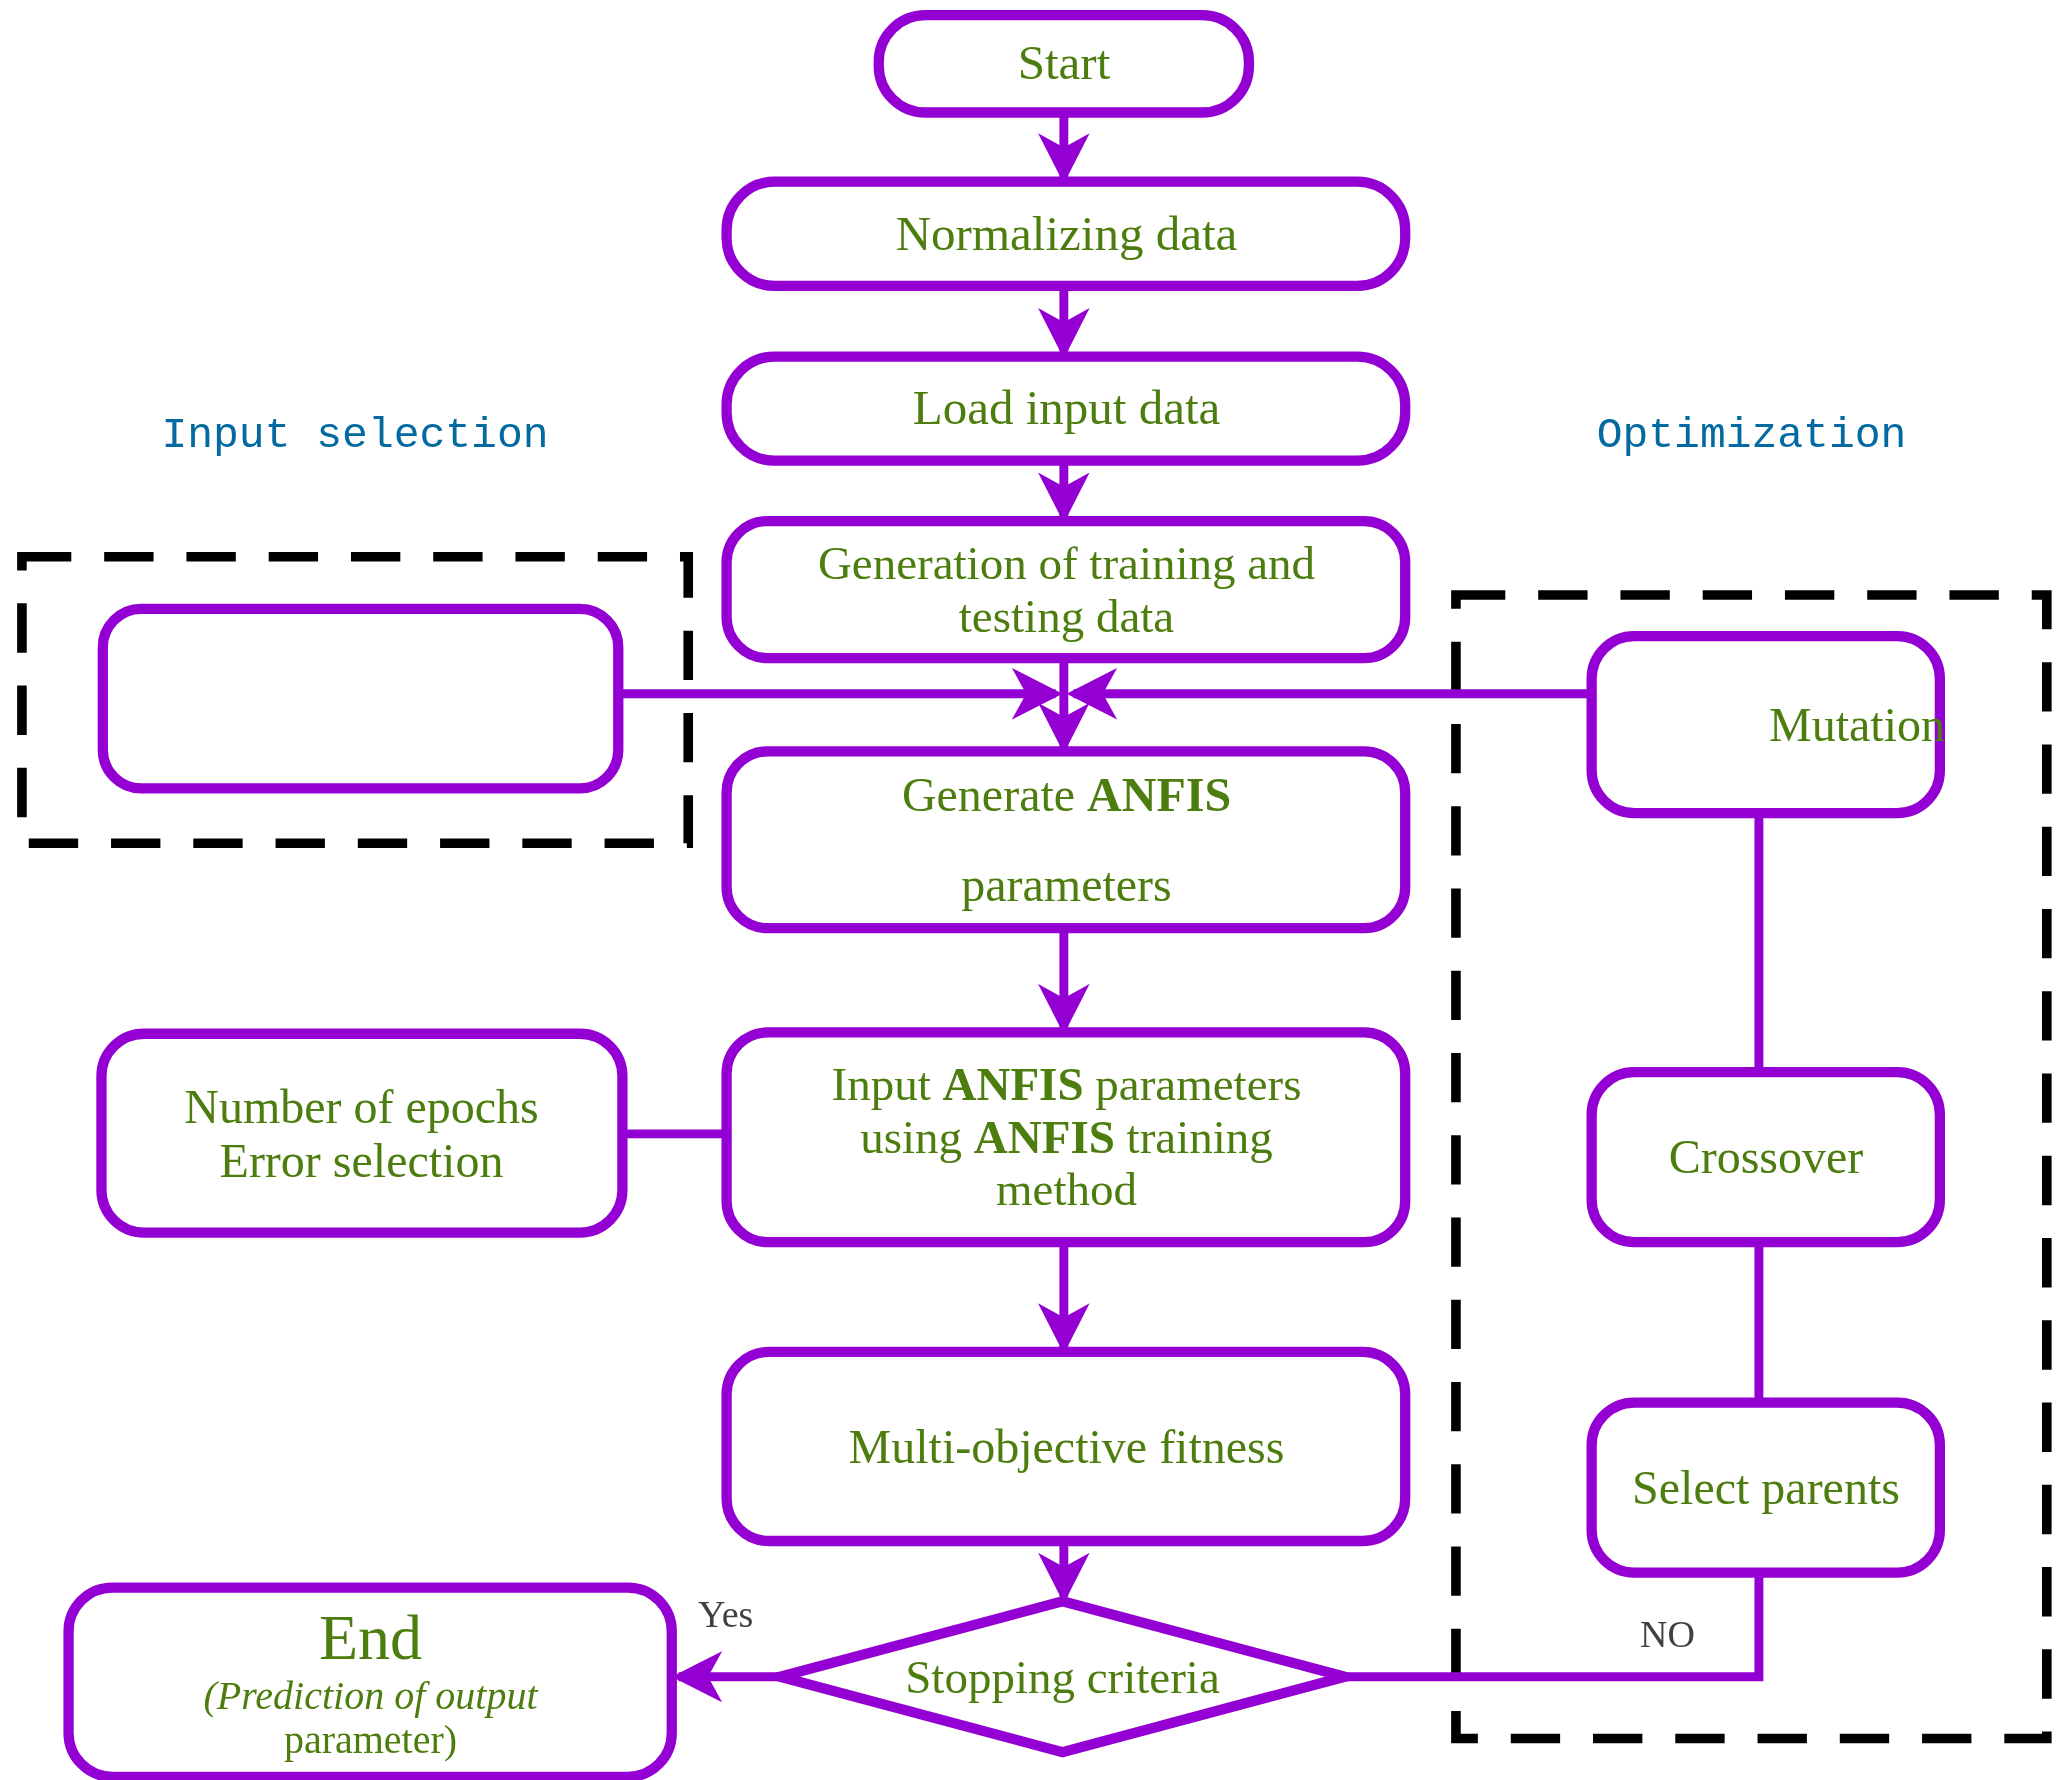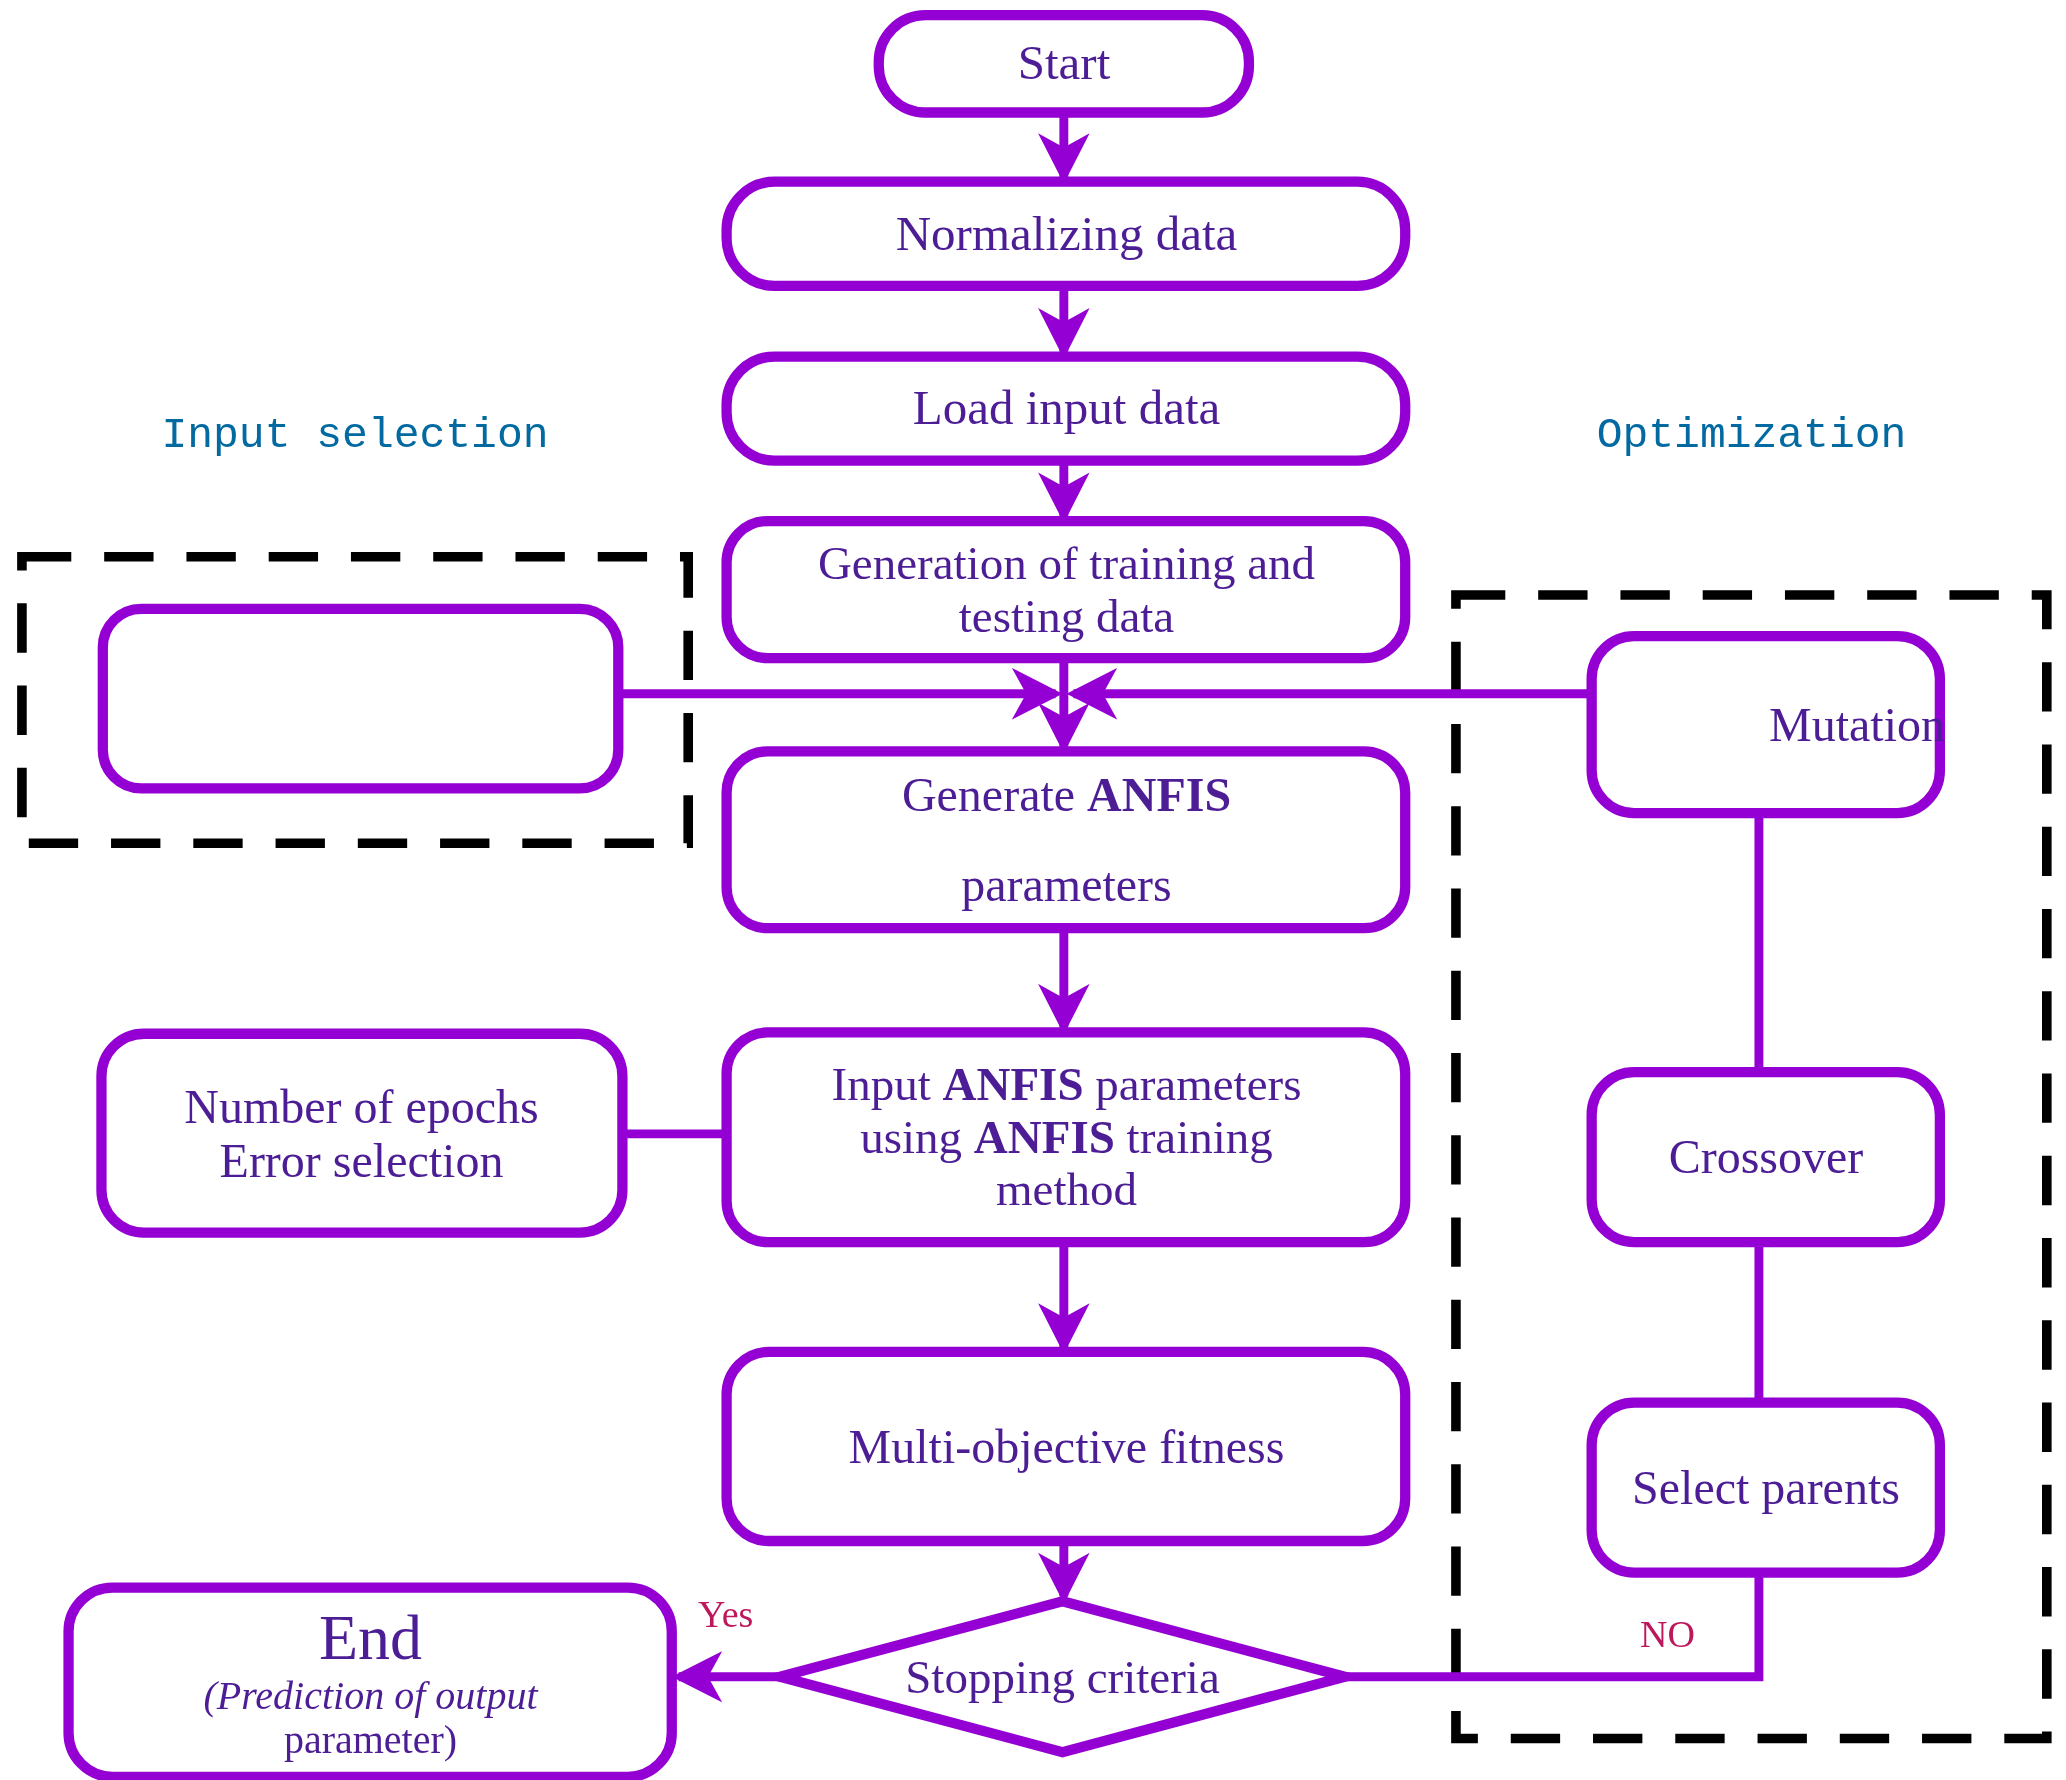--- a/index.html
+++ b/index.html
@@ -21,37 +21,37 @@
     left: 0; top: 0;
     width: 2066px;
     height: 1781px;
   }
   .node-label {
     position: absolute;
     display: flex;
     flex-direction: column;
     align-items: center;
     justify-content: center;
-    color: #4c1d95;
+    color: #4d7c0f;
     font-family: "Liberation Serif", "DejaVu Serif", serif;
     line-height: 1.12;
     pointer-events: none;
     white-space: nowrap;
   }
   .group-title {
     position: absolute;
     color: #0369a1;
     font-family: Liberation Mono, monospace;
     font-size: 43px;
     text-align: center;
     white-space: nowrap;
   }
   .edge-label {
     position: absolute;
-    color: #be185d;
+    color: #404040;
     font-family: "Liberation Serif", "DejaVu Serif", serif;
     font-size: 38px;
     white-space: nowrap;
   }
   .lbl-line { display: block; }
   .bold { font-weight: bold; }
 </style>
 </head>
 <body>
 

